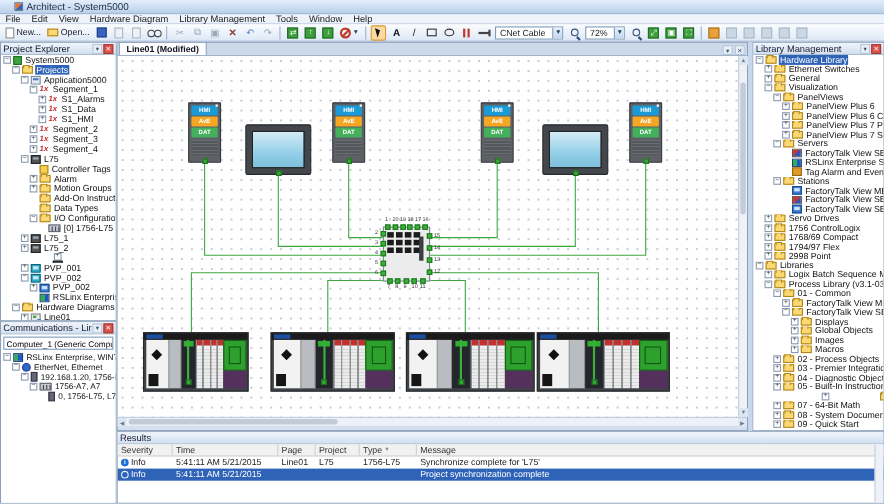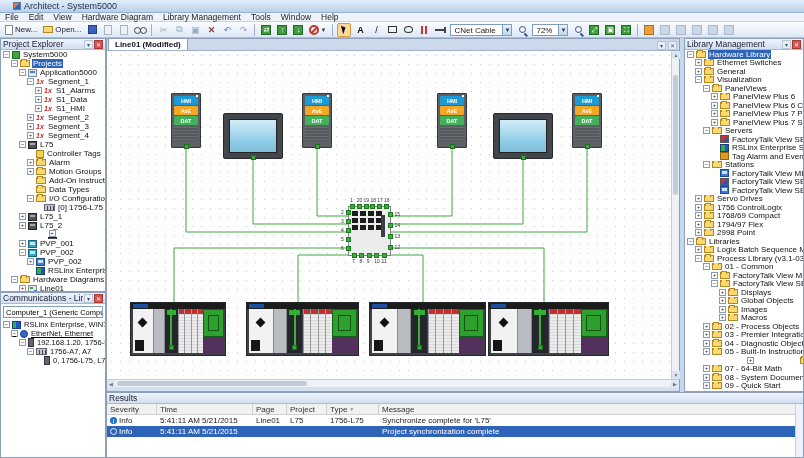--- a/index.html
+++ b/index.html
@@ -525,21 +525,21 @@
       <span>Computer_1 (Generic Computer)</span>
 
     </div>
     <div class="treewrap" id="comm-tree" style="top:27px;">
         <div class="trow" style="height: 9px;">
           <span style="width: 2px; flex: 0 0 auto;"></span>
           <span class="exp">−</span>
           <span class="ico i-rslinx"></span>
           <span class="tlabel" style="font-size: 7.5px;">RSLinx Enterprise, WIN7-VM</span>
         </div>
-        <div class="trow" style="height: 9px; text-decoration: underline;">
+        <div class="trow" style="height: 9px;">
           <span style="width: 10px; flex: 0 0 auto;"></span>
           <span class="exp">−</span>
           <span class="ico i-net"></span>
           <span class="tlabel" style="font-size: 7.5px;">EtherNet, Ethernet</span>
         </div>
         <div class="trow" style="height: 9px;">
           <span style="width: 18px; flex: 0 0 auto;"></span>
           <span class="exp">−</span>
           <span class="ico i-module"></span>
           <span class="tlabel" style="font-size: 7.5px;">192.168.1.20, 1756-EN2T...</span>

